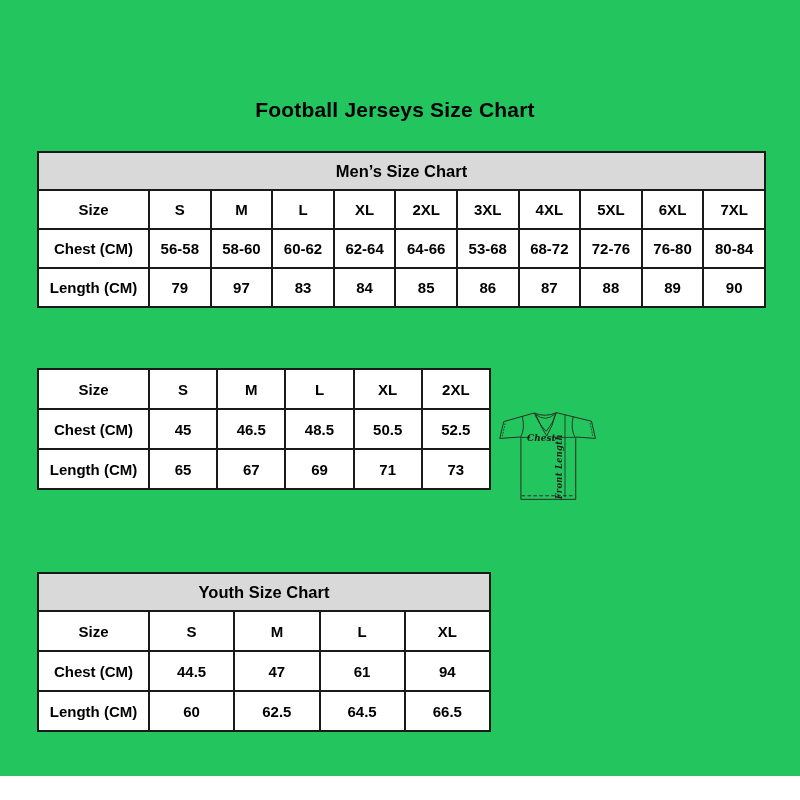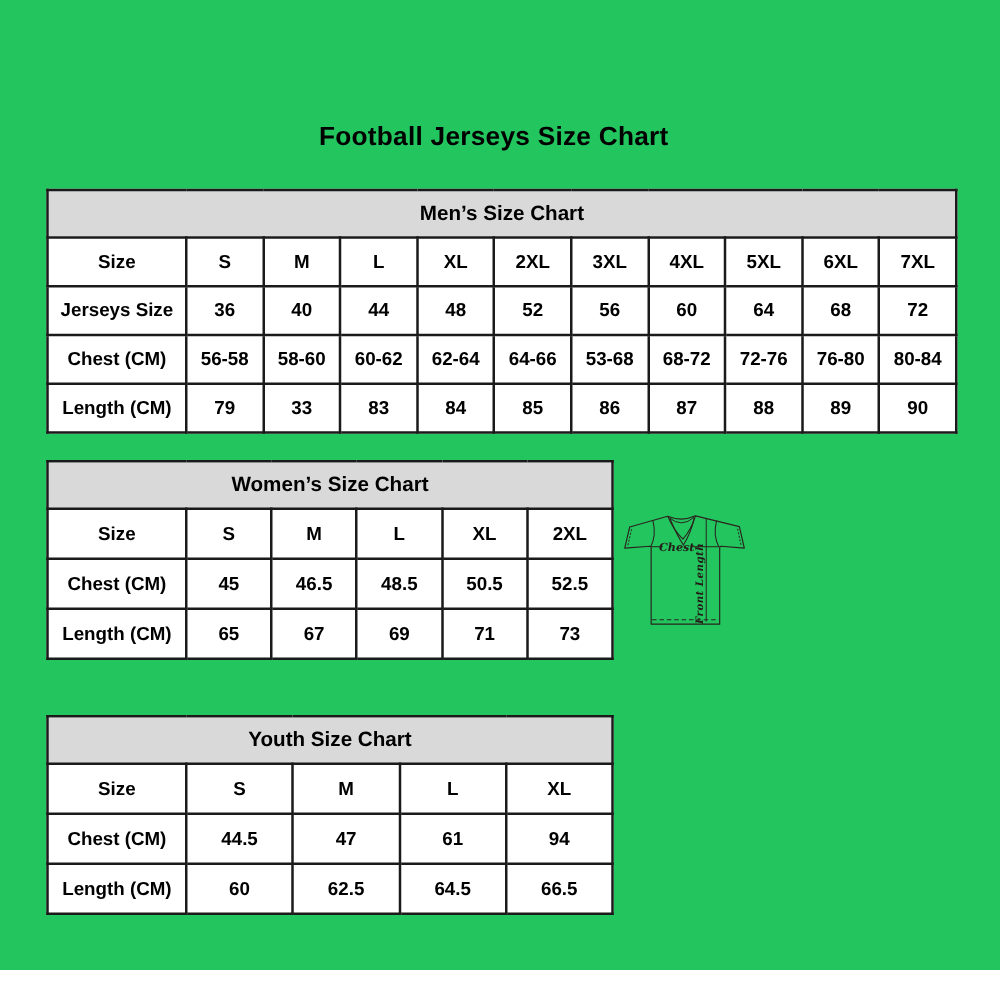--- a/index.html
+++ b/index.html
@@ -75,49 +75,36 @@
           <td>L</td>
           <td>XL</td>
           <td>2XL</td>
           <td>3XL</td>
           <td>4XL</td>
           <td>5XL</td>
           <td>6XL</td>
           <td>7XL</td>
         </tr>
         <tr>
-          <td>Jerseys Size</td>
-          <td>36</td>
-          <td>40</td>
-          <td>44</td>
-          <td>48</td>
-          <td>52</td>
-          <td>56</td>
-          <td>60</td>
-          <td>64</td>
-          <td>68</td>
-          <td>72</td>
-        </tr>
-        <tr>
           <td>Chest (CM)</td>
           <td>56-58</td>
           <td>58-60</td>
           <td>60-62</td>
           <td>62-64</td>
           <td>64-66</td>
           <td>53-68</td>
           <td>68-72</td>
           <td>72-76</td>
           <td>76-80</td>
           <td>80-84</td>
         </tr>
         <tr>
           <td>Length (CM)</td>
           <td>79</td>
-          <td>33</td>
+          <td>97</td>
           <td>83</td>
           <td>84</td>
           <td>85</td>
           <td>86</td>
           <td>87</td>
           <td>88</td>
           <td>89</td>
           <td>90</td>
         </tr>
       </tbody>
@@ -126,23 +113,20 @@
   <table class="size-table womens">
       <colgroup>
         <col style="width: 111px;">
         <col>
         <col>
         <col>
         <col>
         <col>
       </colgroup>
       <tbody>
-        <tr>
-          <td colspan="6" class="thead">Women’s Size Chart</td>
-        </tr>
         <tr>
           <td>Size</td>
           <td>S</td>
           <td>M</td>
           <td>L</td>
           <td>XL</td>
           <td>2XL</td>
         </tr>
         <tr>
           <td>Chest (CM)</td>

